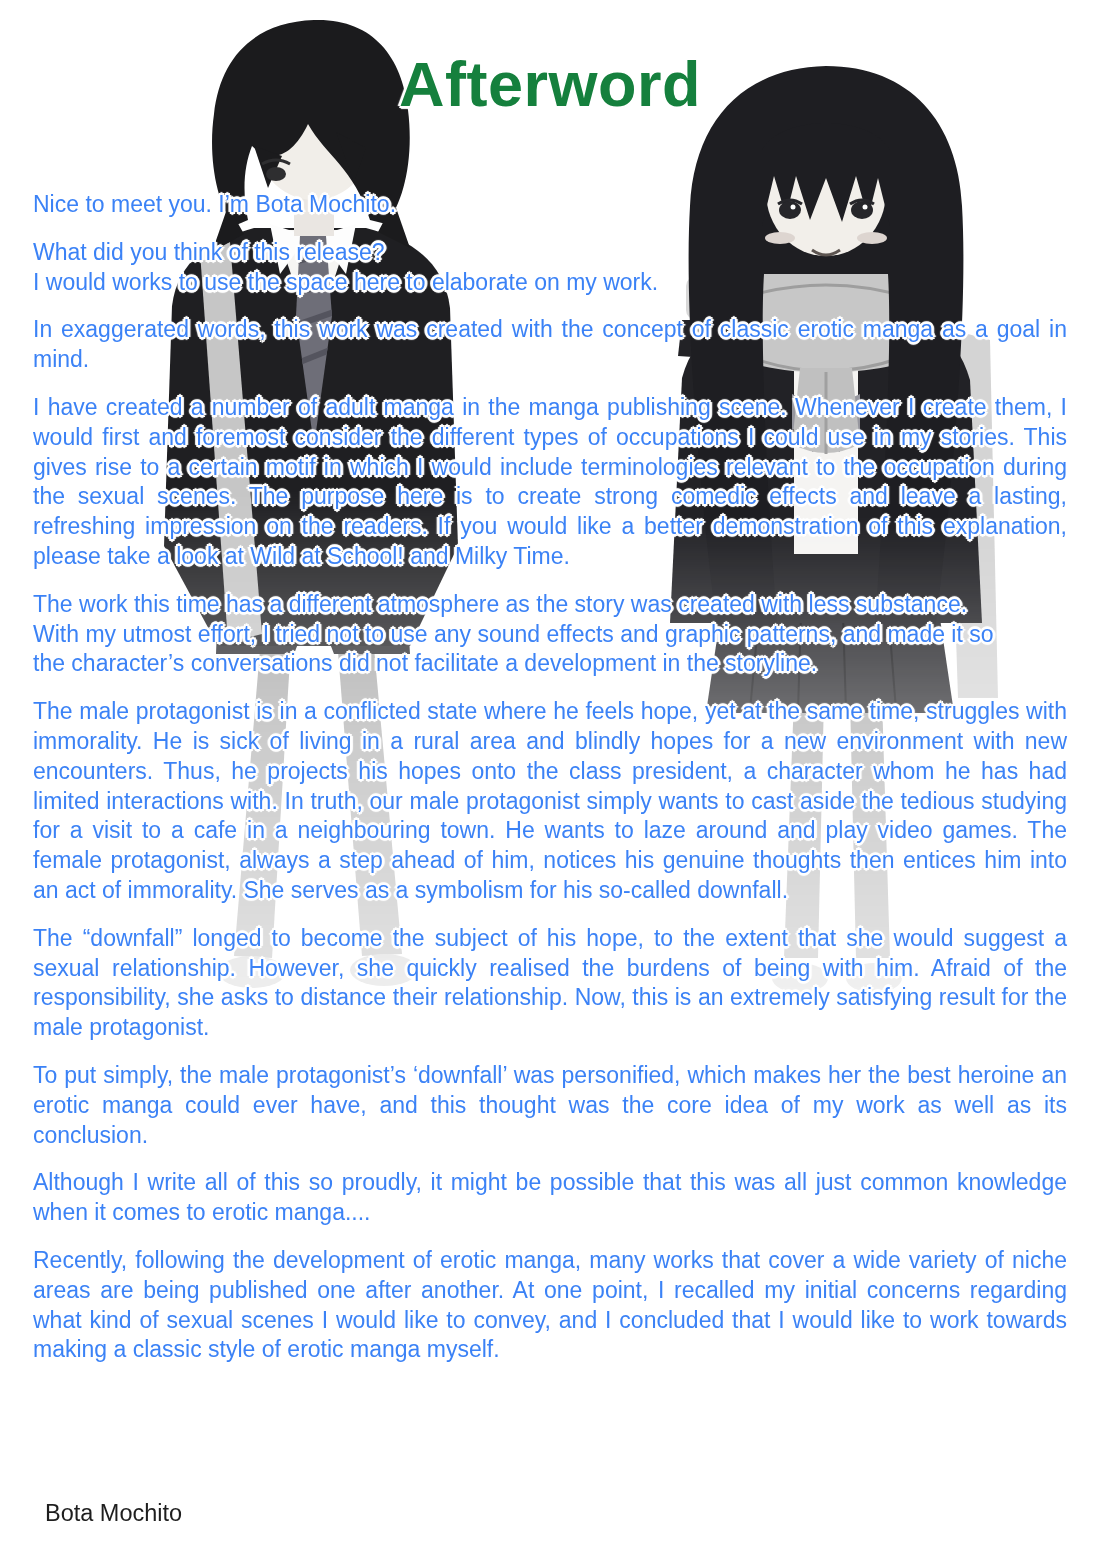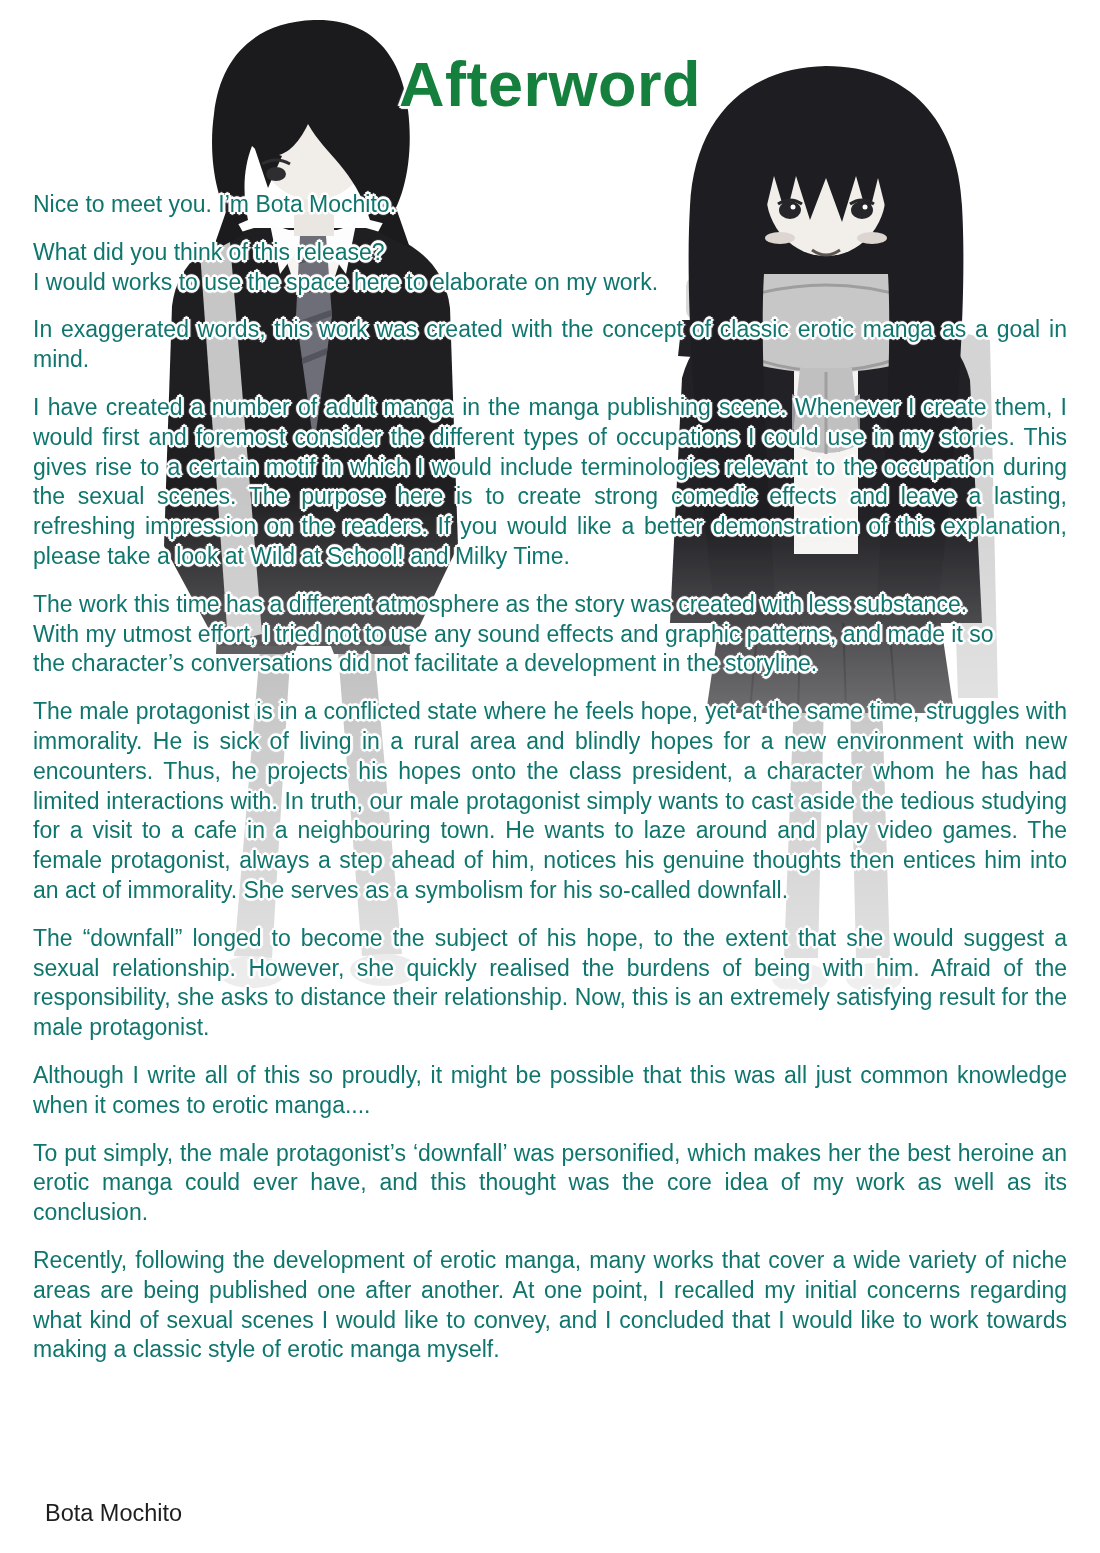--- a/index.html
+++ b/index.html
@@ -21,21 +21,21 @@
       1.6px 1.6px 0 #fff,-1.6px 1.6px 0 #fff,1.6px -1.6px 0 #fff,-1.6px -1.6px 0 #fff,
       3px 0 1px #fff,-3px 0 1px #fff,0 3px 1px #fff,0 -3px 1px #fff;
   }
   h1.page-title{
     position:relative;z-index:2;margin:48px 0 0 0;
     text-align:center;font-size:63px;font-weight:bold;
     letter-spacing:.5px;color:#15803d;
   }
   .afterword-body{
     position:absolute;z-index:2;left:33px;width:1034px;top:190px;
-    font-size:23px;line-height:29.8px;color:#0f766e;
+    font-size:23px;line-height:29.8px;color:#3b82f6;
   }
   .afterword-body p{margin:0 0 18px 0;}
   .just{text-align:justify;}
   .pre{white-space:pre-line;}
   .signature{
     position:absolute;z-index:2;left:33px;top:1488px;
     font-size:23.5px;color:#1e1e1e;margin:12px;
   }
 </style>
 </head>
@@ -154,18 +154,18 @@
     <p class="outlined">Nice to meet you. I’m Bota Mochito.</p>
     <p class="outlined pre">What did you think of this release?
 I would works to use the space here to elaborate on my work.</p>
     <p class="outlined just">In exaggerated words, this work was created with the concept of classic erotic manga as a goal in mind.</p>
     <p class="outlined just">I have created a number of adult manga in the manga publishing scene. Whenever I create them, I would first and foremost consider the different types of occupations I could use in my stories. This gives rise to a certain motif in which I would include terminologies relevant to the occupation during the sexual scenes. The purpose here is to create strong comedic effects and leave a lasting, refreshing impression on the readers. If you would like a better demonstration of this explanation, please take a look at Wild at School! and Milky Time.</p>
     <p class="outlined pre">The work this time has a different atmosphere as the story was created with less substance.
 With my utmost effort, I tried not to use any sound effects and graphic patterns, and made it so
 the character’s conversations did not facilitate a development in the storyline.</p>
     <p class="outlined just">The male protagonist is in a conflicted state where he feels hope, yet at the same time, struggles with immorality. He is sick of living in a rural area and blindly hopes for a new environment with new encounters. Thus, he projects his hopes onto the class president, a character whom he has had limited interactions with. In truth, our male protagonist simply wants to cast aside the tedious studying for a visit to a cafe in a neighbouring town. He wants to laze around and play video games. The female protagonist, always a step ahead of him, notices his genuine thoughts then entices him into an act of immorality. She serves as a symbolism for his so-called downfall.</p>
     <p class="outlined just">The “downfall” longed to become the subject of his hope, to the extent that she would suggest a sexual relationship. However, she quickly realised the burdens of being with him. Afraid of the responsibility, she asks to distance their relationship. Now, this is an extremely satisfying result for the male protagonist.</p>
+    <p class="outlined just">To put simply, the male protagonist’s ‘downfall’ was personified, which makes her the best heroine an erotic manga could ever have, and this thought was the core idea of my work as well as its conclusion.</p>
     <p class="outlined just">Although I write all of this so proudly, it might be possible that this was all just common knowledge when it comes to erotic manga....</p>
-    <p class="outlined just">To put simply, the male protagonist’s ‘downfall’ was personified, which makes her the best heroine an erotic manga could ever have, and this thought was the core idea of my work as well as its conclusion.</p>
     <p class="outlined just">Recently, following the development of erotic manga, many works that cover a wide variety of niche areas are being published one after another. At one point, I recalled my initial concerns regarding what kind of sexual scenes I would like to convey, and I concluded that I would like to work towards making a classic style of erotic manga myself.</p>
   </div>
 
 <p class="signature outlined">Bota Mochito</p>
 
 </body></html>

